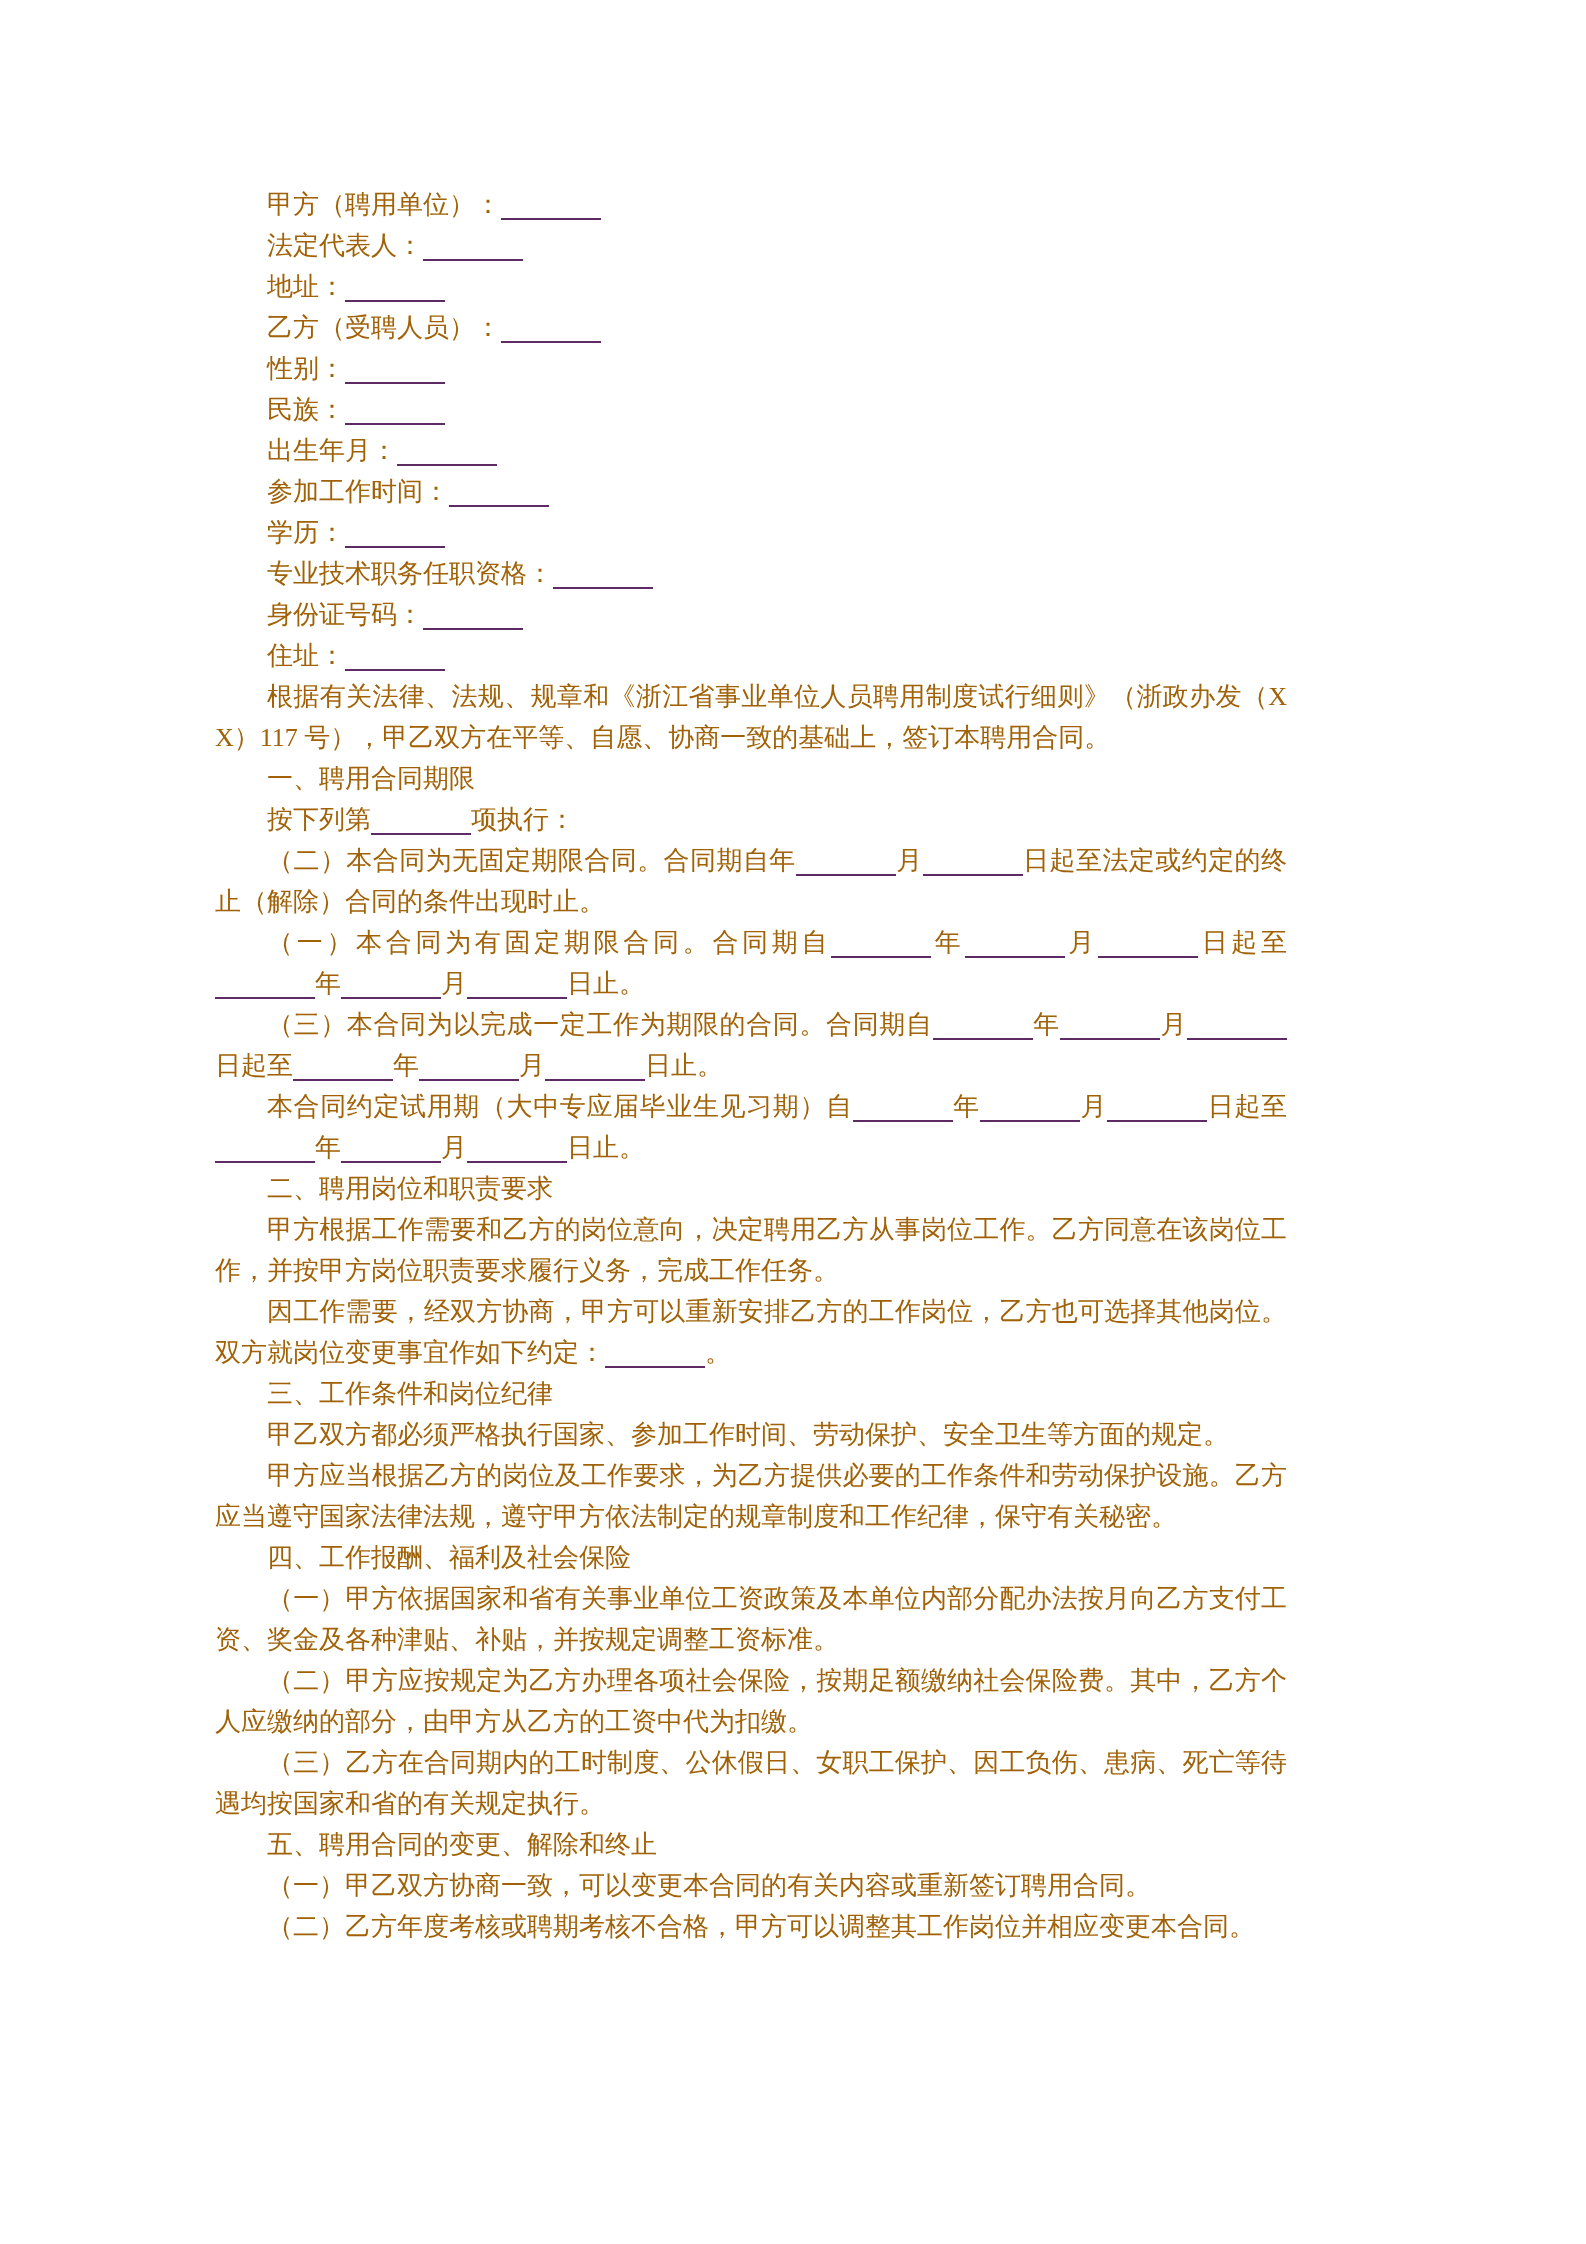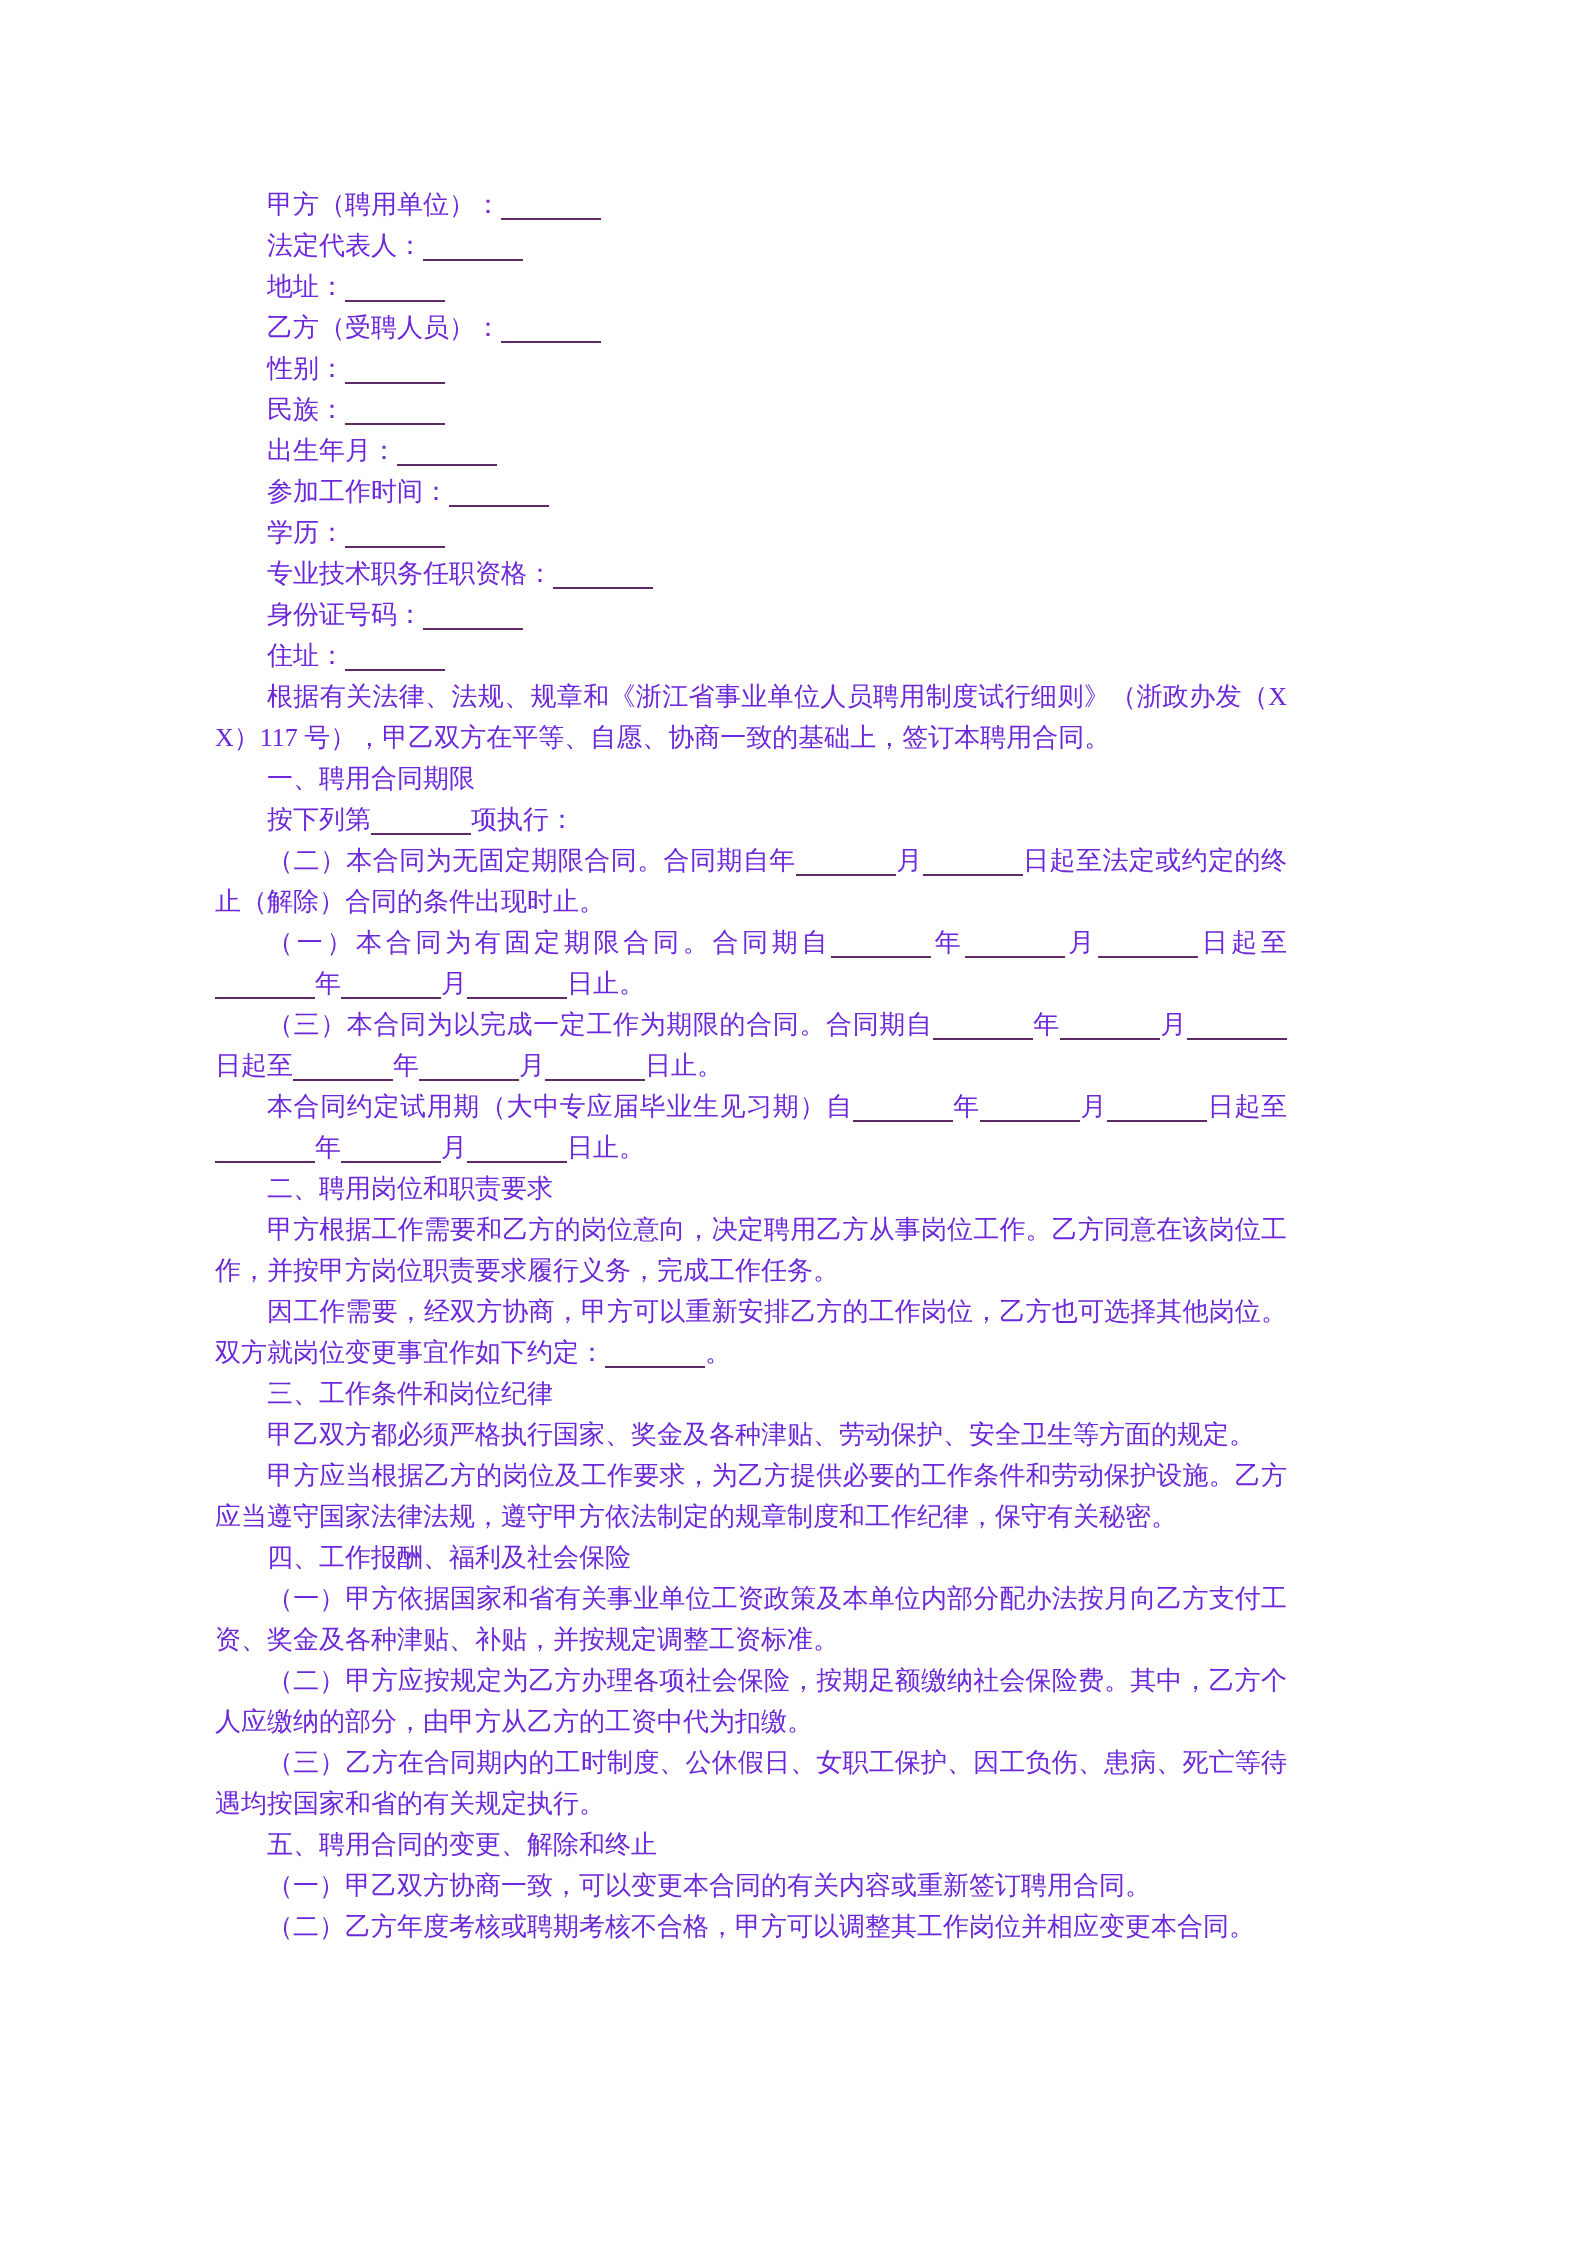--- a/index.html
+++ b/index.html
@@ -25,21 +25,21 @@
     display:inline-block;
     width:100px;
     height:14px;
     border-bottom:2px solid var(--blank-color,#5e2a64);
     vertical-align:-7px;
   }
 </style>
 </head>
 <body>
 
-<div class="page" style="background: rgb(255, 255, 255); color: #6d28d9;">
+<div class="page" style="background: rgb(255, 255, 255); color: #a16207;">
   <div id="contract-body">
       <div class="para">甲方（聘用单位）：<span class="blank"></span></div>
       <div class="para">法定代表人：<span class="blank"></span></div>
       <div class="para">地址：<span class="blank"></span></div>
       <div class="para">乙方（受聘人员）：<span class="blank"></span></div>
       <div class="para">性别：<span class="blank"></span></div>
       <div class="para">民族：<span class="blank"></span></div>
       <div class="para">出生年月：<span class="blank"></span></div>
       <div class="para">参加工作时间：<span class="blank"></span></div>
       <div class="para">学历：<span class="blank"></span></div>
@@ -50,21 +50,21 @@
       <div class="para">一、聘用合同期限</div>
       <div class="para">按下列第<span class="blank"></span>项执行：</div>
       <div class="para">（二）本合同为无固定期限合同。合同期自年<span class="blank"></span>月<span class="blank"></span>日起至法定或约定的终止（解除）合同的条件出现时止。</div>
       <div class="para">（一）本合同为有固定期限合同。合同期自<span class="blank"></span>年<span class="blank"></span>月<span class="blank"></span>日起至<span class="blank"></span>年<span class="blank"></span>月<span class="blank"></span>日止。</div>
       <div class="para">（三）本合同为以完成一定工作为期限的合同。合同期自<span class="blank"></span>年<span class="blank"></span>月<span class="blank"></span>日起至<span class="blank"></span>年<span class="blank"></span>月<span class="blank"></span>日止。</div>
       <div class="para">本合同约定试用期（大中专应届毕业生见习期）自<span class="blank"></span>年<span class="blank"></span>月<span class="blank"></span>日起至<span class="blank"></span>年<span class="blank"></span>月<span class="blank"></span>日止。</div>
       <div class="para">二、聘用岗位和职责要求</div>
       <div class="para">甲方根据工作需要和乙方的岗位意向，决定聘用乙方从事岗位工作。乙方同意在该岗位工作，并按甲方岗位职责要求履行义务，完成工作任务。</div>
       <div class="para">因工作需要，经双方协商，甲方可以重新安排乙方的工作岗位，乙方也可选择其他岗位。双方就岗位变更事宜作如下约定：<span class="blank"></span>。</div>
       <div class="para">三、工作条件和岗位纪律</div>
-      <div class="para">甲乙双方都必须严格执行国家、奖金及各种津贴、劳动保护、安全卫生等方面的规定。</div>
+      <div class="para">甲乙双方都必须严格执行国家、参加工作时间、劳动保护、安全卫生等方面的规定。</div>
       <div class="para">甲方应当根据乙方的岗位及工作要求，为乙方提供必要的工作条件和劳动保护设施。乙方应当遵守国家法律法规，遵守甲方依法制定的规章制度和工作纪律，保守有关秘密。</div>
       <div class="para">四、工作报酬、福利及社会保险</div>
       <div class="para">（一）甲方依据国家和省有关事业单位工资政策及本单位内部分配办法按月向乙方支付工资、奖金及各种津贴、补贴，并按规定调整工资标准。</div>
       <div class="para">（二）甲方应按规定为乙方办理各项社会保险，按期足额缴纳社会保险费。其中，乙方个人应缴纳的部分，由甲方从乙方的工资中代为扣缴。</div>
       <div class="para">（三）乙方在合同期内的工时制度、公休假日、女职工保护、因工负伤、患病、死亡等待遇均按国家和省的有关规定执行。</div>
       <div class="para">五、聘用合同的变更、解除和终止</div>
       <div class="para">（一）甲乙双方协商一致，可以变更本合同的有关内容或重新签订聘用合同。</div>
       <div class="para">（二）乙方年度考核或聘期考核不合格，甲方可以调整其工作岗位并相应变更本合同。</div>
     </div>
 </div>

